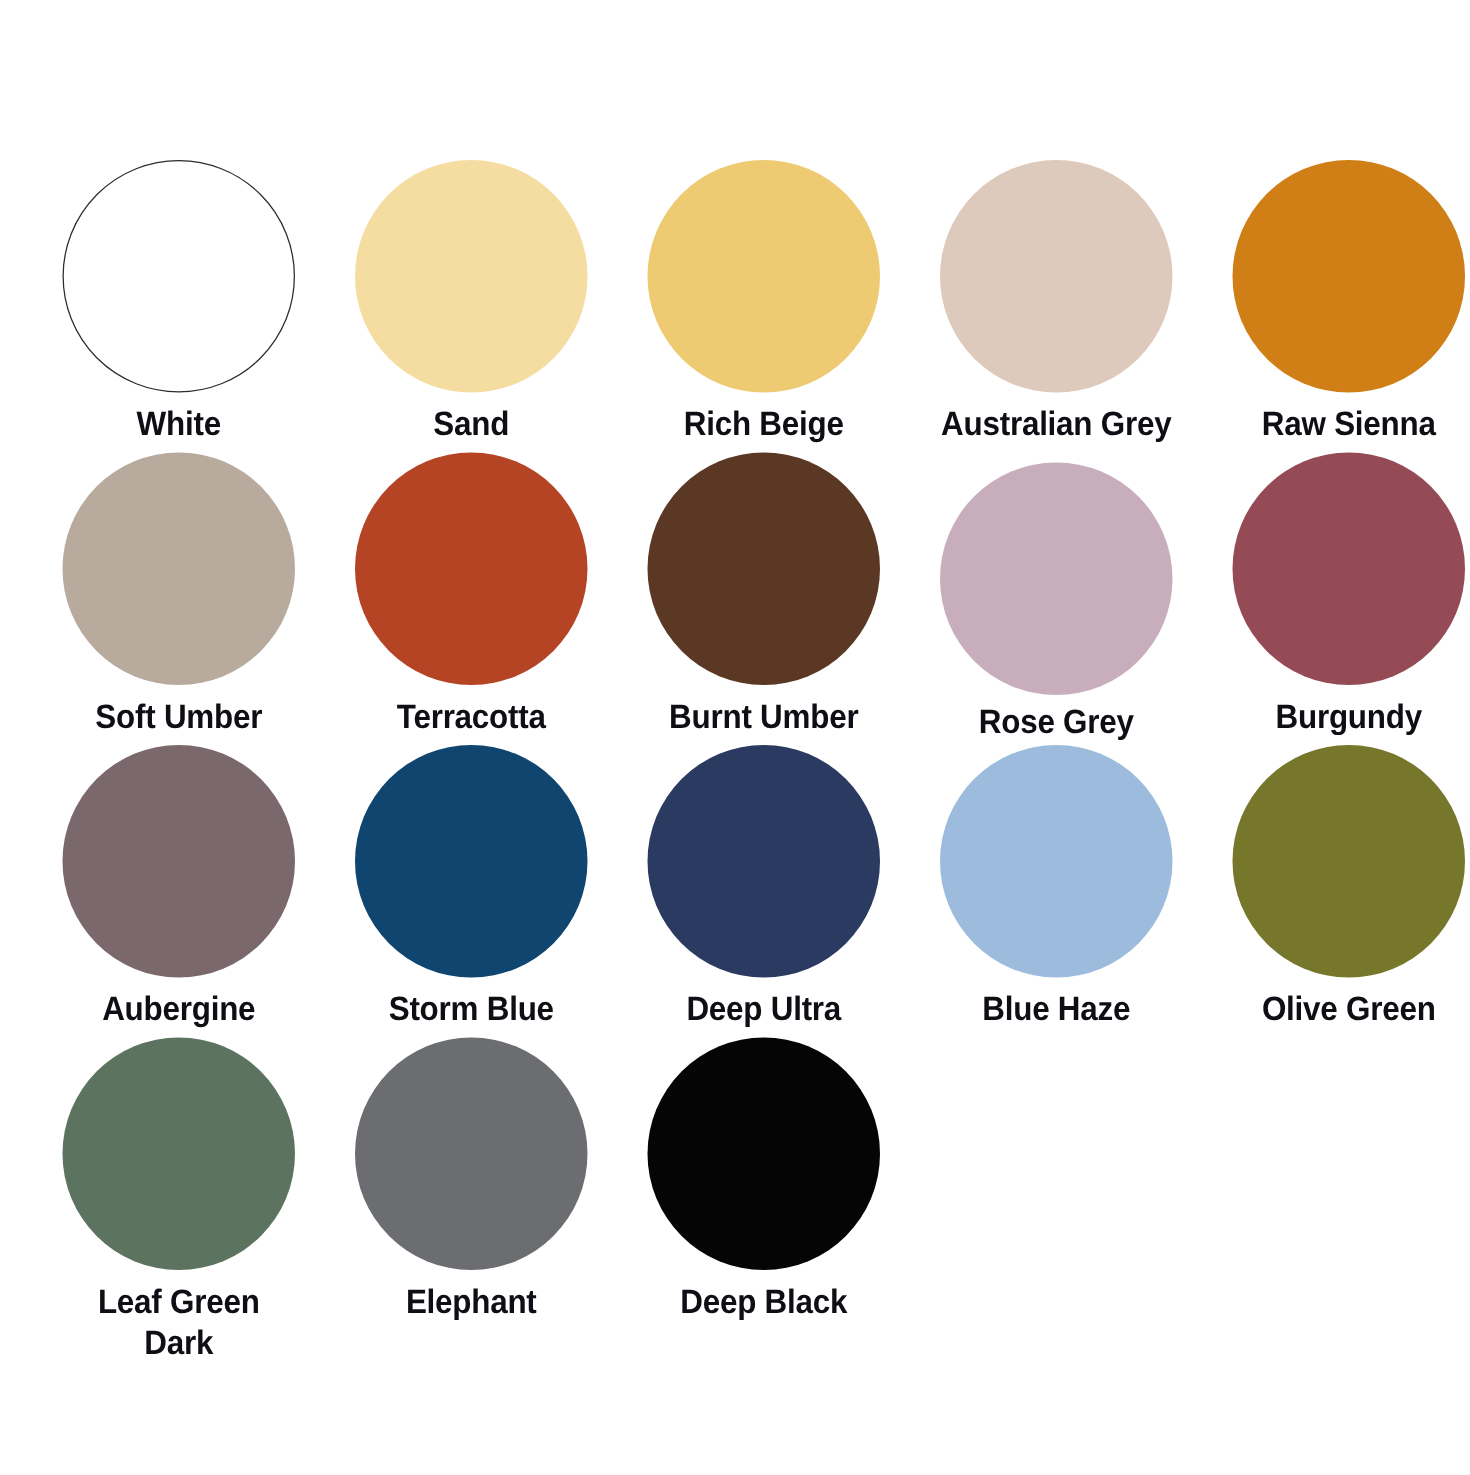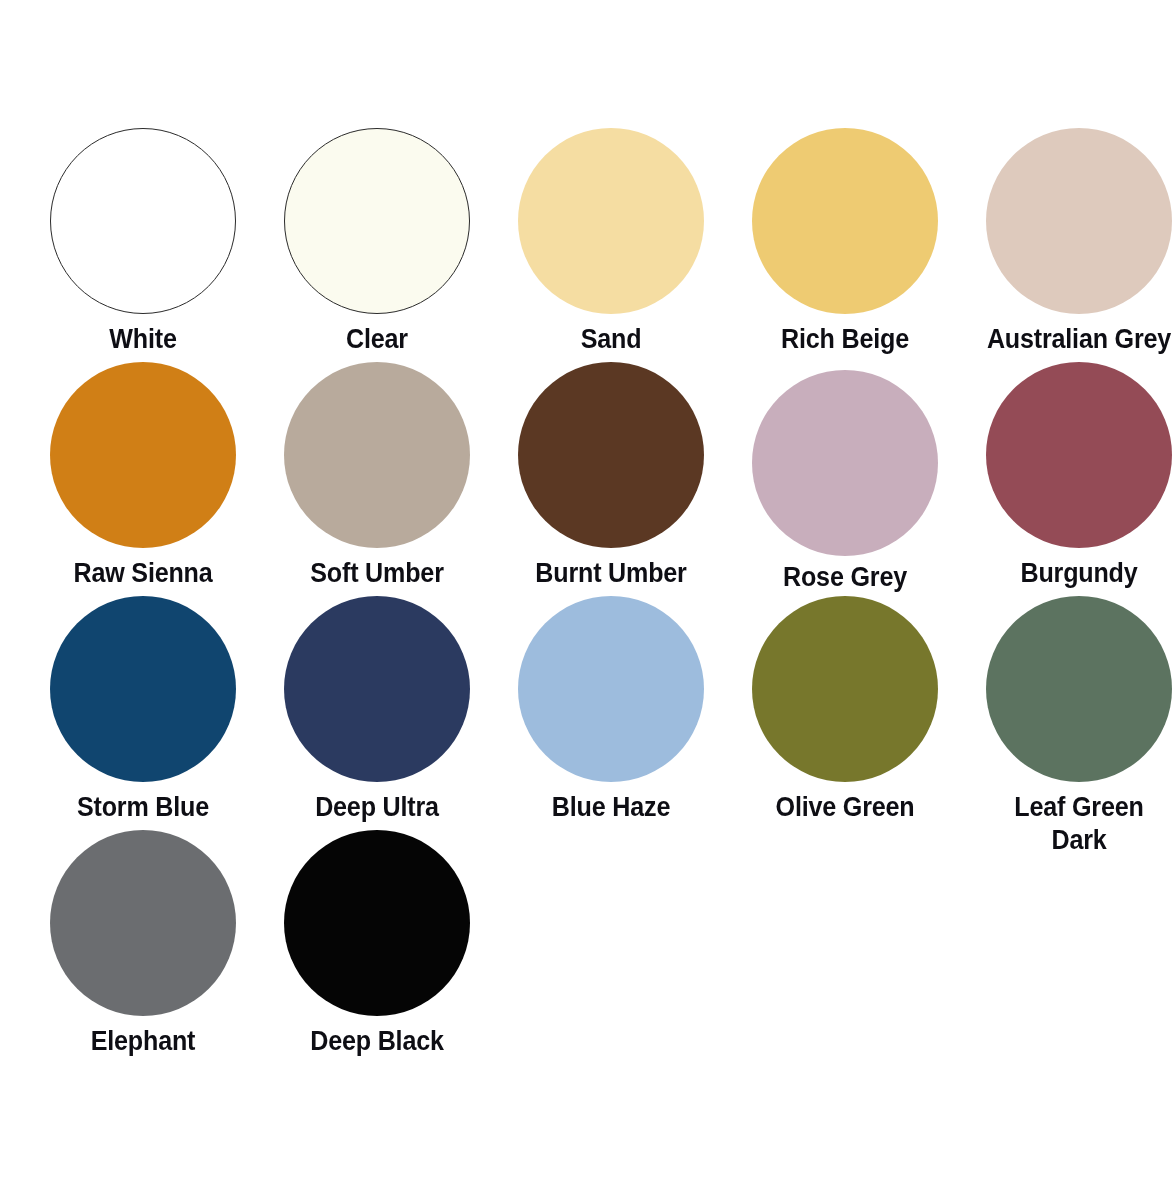--- a/index.html
+++ b/index.html
@@ -79,54 +79,58 @@
 </head>
 <body>
 
 <div id="swatch-chart">
   <div class="swatch-grid">
       <div class="swatch-cell">
         <div class="swatch-disc outlined" style="background: rgb(255, 255, 255); border-color: rgb(43, 43, 43);"></div>
         <div class="swatch-label" style="color: rgb(14, 14, 20);">White</div>
       </div>
       <div class="swatch-cell">
-        <div class="swatch-disc outlined" style="background: rgb(251, 251, 239); border-color: rgb(43, 43, 43);"></div>
-        <div class="swatch-label" style="color: rgb(14, 14, 20);">Clear</div>
-      </div>
-      <div class="swatch-cell">
         <div class="swatch-disc" style="background: rgb(245, 221, 162);"></div>
         <div class="swatch-label" style="color: rgb(14, 14, 20);">Sand</div>
       </div>
       <div class="swatch-cell">
         <div class="swatch-disc" style="background: rgb(238, 203, 114);"></div>
         <div class="swatch-label" style="color: rgb(14, 14, 20);">Rich Beige</div>
       </div>
       <div class="swatch-cell">
         <div class="swatch-disc" style="background: rgb(222, 202, 189);"></div>
         <div class="swatch-label" style="color: rgb(14, 14, 20);">Australian Grey</div>
       </div>
       <div class="swatch-cell">
         <div class="swatch-disc" style="background: rgb(208, 127, 22);"></div>
         <div class="swatch-label" style="color: rgb(14, 14, 20);">Raw Sienna</div>
       </div>
       <div class="swatch-cell">
         <div class="swatch-disc" style="background: rgb(184, 170, 156);"></div>
         <div class="swatch-label" style="color: rgb(14, 14, 20);">Soft Umber</div>
       </div>
       <div class="swatch-cell">
+        <div class="swatch-disc" style="background: rgb(180, 68, 36);"></div>
+        <div class="swatch-label" style="color: rgb(14, 14, 20);">Terracotta</div>
+      </div>
+      <div class="swatch-cell">
         <div class="swatch-disc" style="background: rgb(91, 56, 35);"></div>
         <div class="swatch-label" style="color: rgb(14, 14, 20);">Burnt Umber</div>
       </div>
       <div class="swatch-cell nudge-down">
         <div class="swatch-disc" style="background: rgb(200, 174, 188);"></div>
         <div class="swatch-label" style="color: rgb(14, 14, 20);">Rose Grey</div>
       </div>
       <div class="swatch-cell">
         <div class="swatch-disc" style="background: rgb(148, 75, 86);"></div>
         <div class="swatch-label" style="color: rgb(14, 14, 20);">Burgundy</div>
+      </div>
+      <div class="swatch-cell">
+        <div class="swatch-disc" style="background: rgb(122, 104, 108);"></div>
+        <div class="swatch-label" style="color: rgb(14, 14, 20);">Aubergine</div>
       </div>
       <div class="swatch-cell">
         <div class="swatch-disc" style="background: rgb(16, 69, 111);"></div>
         <div class="swatch-label" style="color: rgb(14, 14, 20);">Storm Blue</div>
       </div>
       <div class="swatch-cell">
         <div class="swatch-disc" style="background: rgb(43, 58, 96);"></div>
         <div class="swatch-label" style="color: rgb(14, 14, 20);">Deep Ultra</div>
       </div>
       <div class="swatch-cell">

